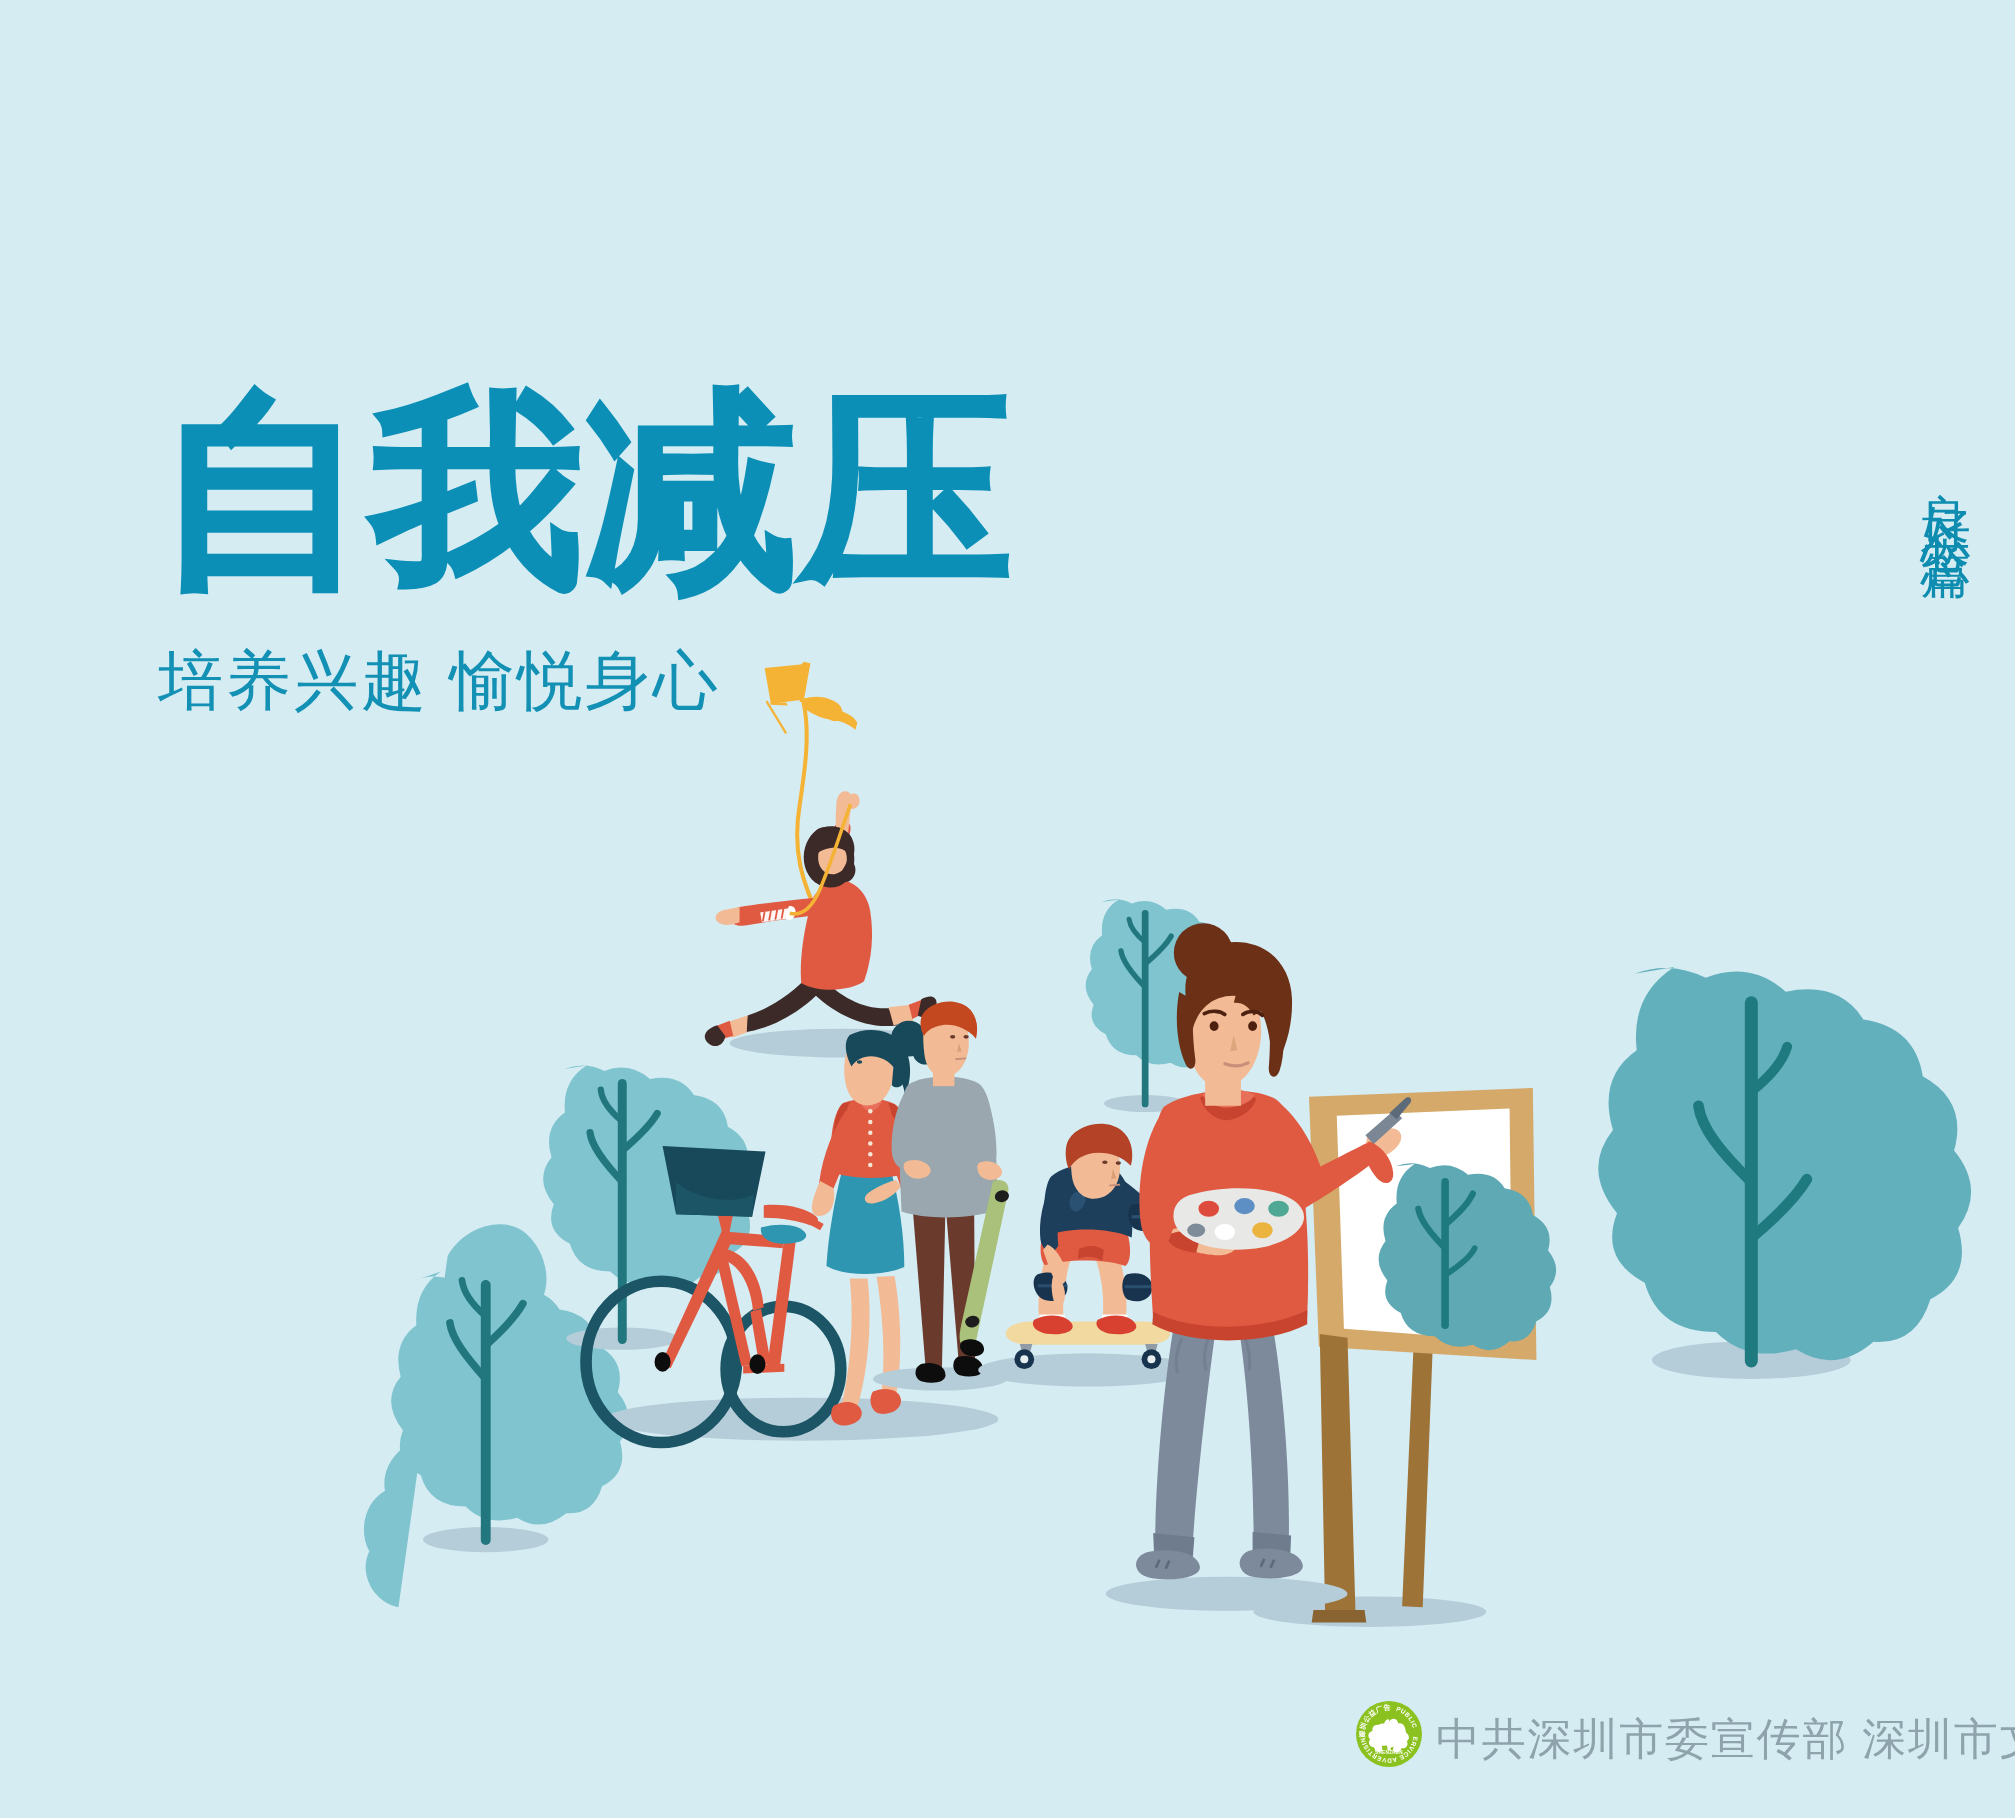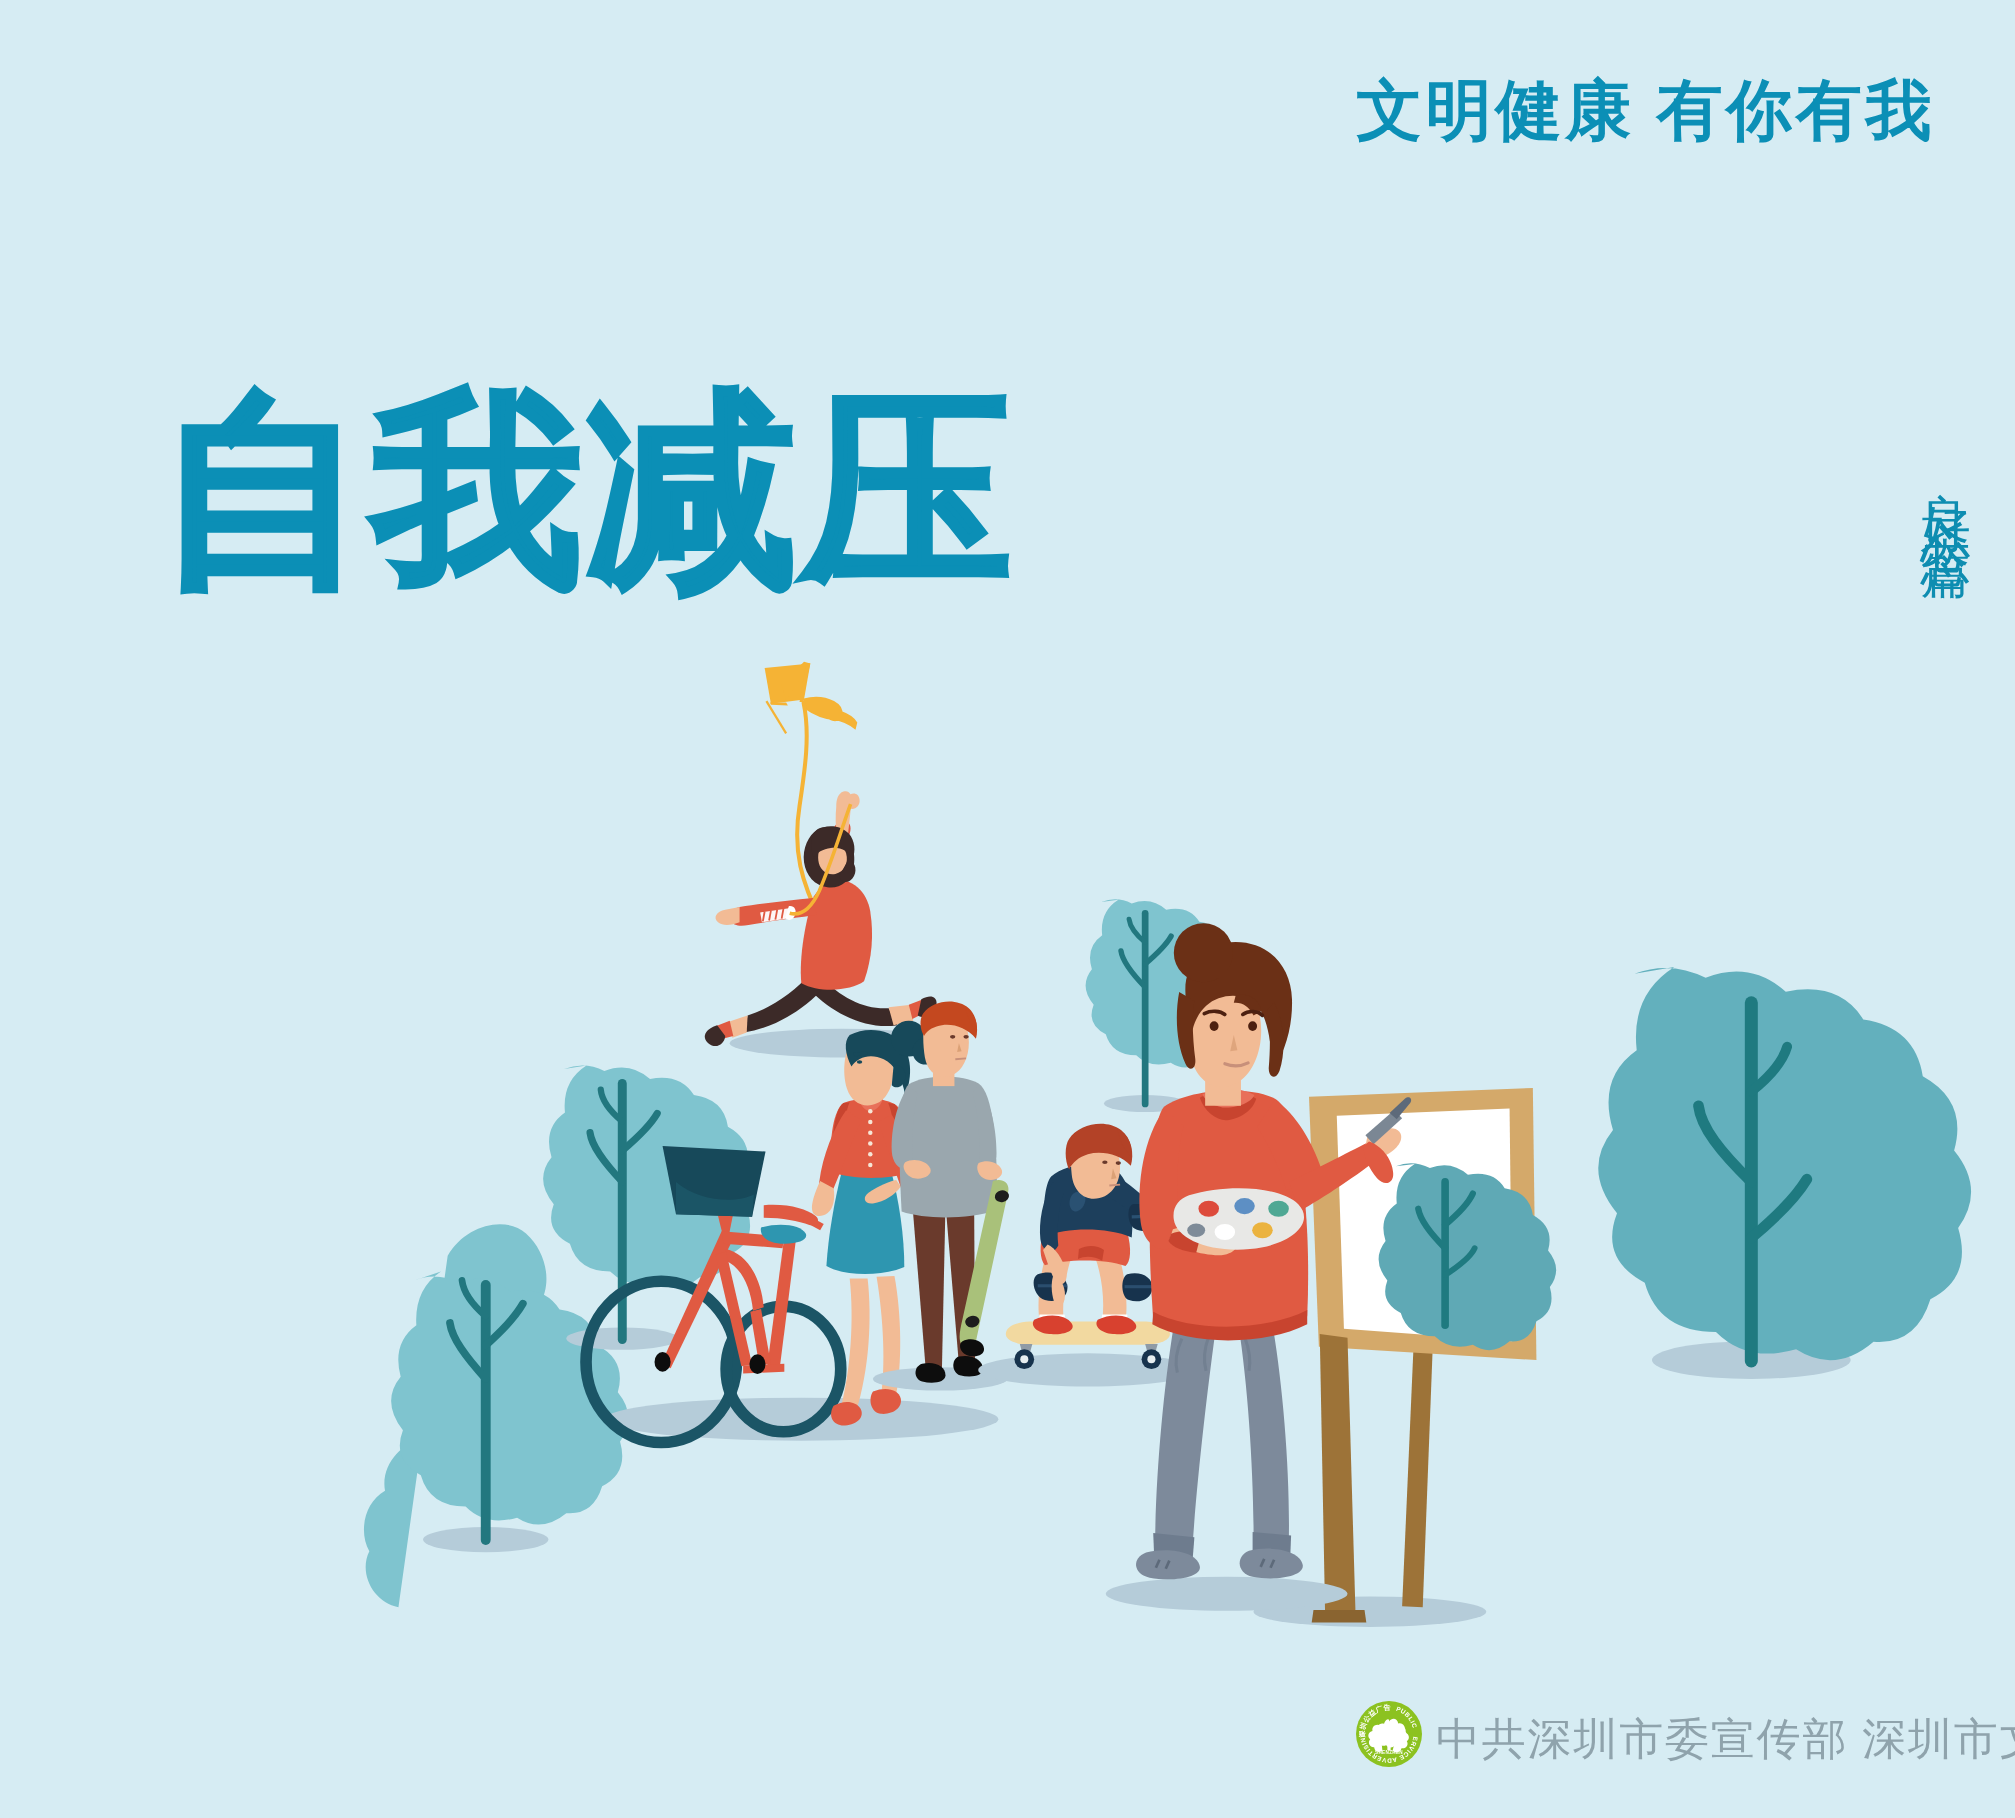--- a/index.html
+++ b/index.html
@@ -407,24 +407,24 @@
       <path d="M2776 2266 C2790 2256 2810 2258 2820 2268" stroke="#4d2010" stroke-width="8" fill="none" stroke-linecap="round"></path>
 
       <ellipse cx="2712" cy="2292" rx="10" ry="11" fill="#4d2010"></ellipse>
       <ellipse cx="2798" cy="2292" rx="10" ry="11" fill="#4d2010"></ellipse>
 
       <path d="M2756 2312 L2764 2346 L2748 2348 Z" fill="#dfa57d"></path>
       <path d="M2736 2376 C2752 2382 2772 2382 2788 2374" stroke="#c8907a" stroke-width="7" fill="none" stroke-linecap="round"></path>
     </g>
   </svg>
 
-  <div class="hdr-slogan">文明健康  有你有我</div>
 
   <div class="main-title">自我减压</div>
 
+  <div class="sub-line" id="subline1">培养兴趣  愉悦身心</div>
 
 
   <div class="vertical-tag">良好心态篇</div>
 
   <svg class="logo" viewBox="0 0 200 200" xmlns="http://www.w3.org/2000/svg">
     <circle cx="100" cy="100" r="100" fill="#8cc220"></circle>
     <defs>
       <path id="ringTop" d="M100,100 m-74,0 a74,74 0 1,1 148,0" fill="none"></path>
       <path id="ringBot" d="M100,100 m74,0 a74,74 0 1,1 -148,0" fill="none"></path>
     </defs>

